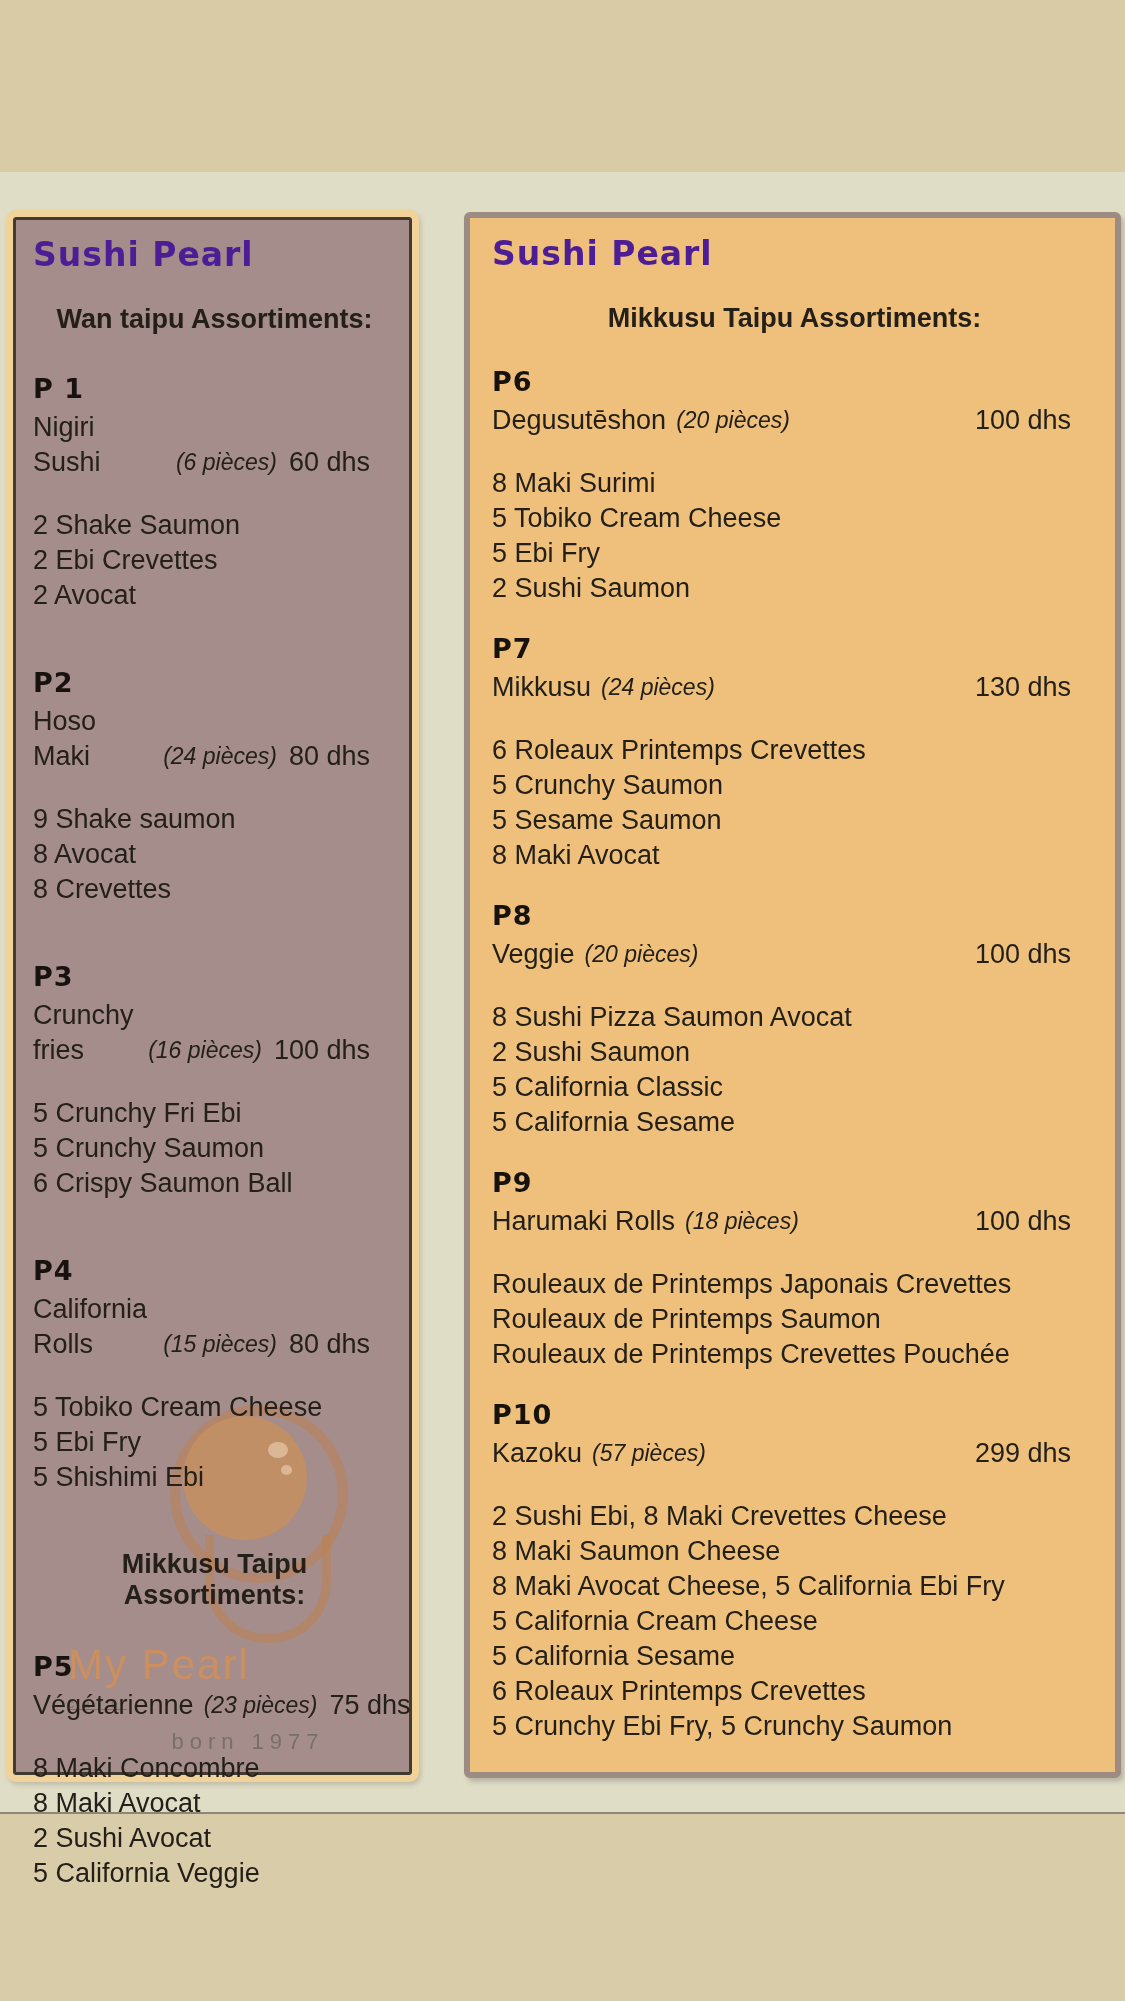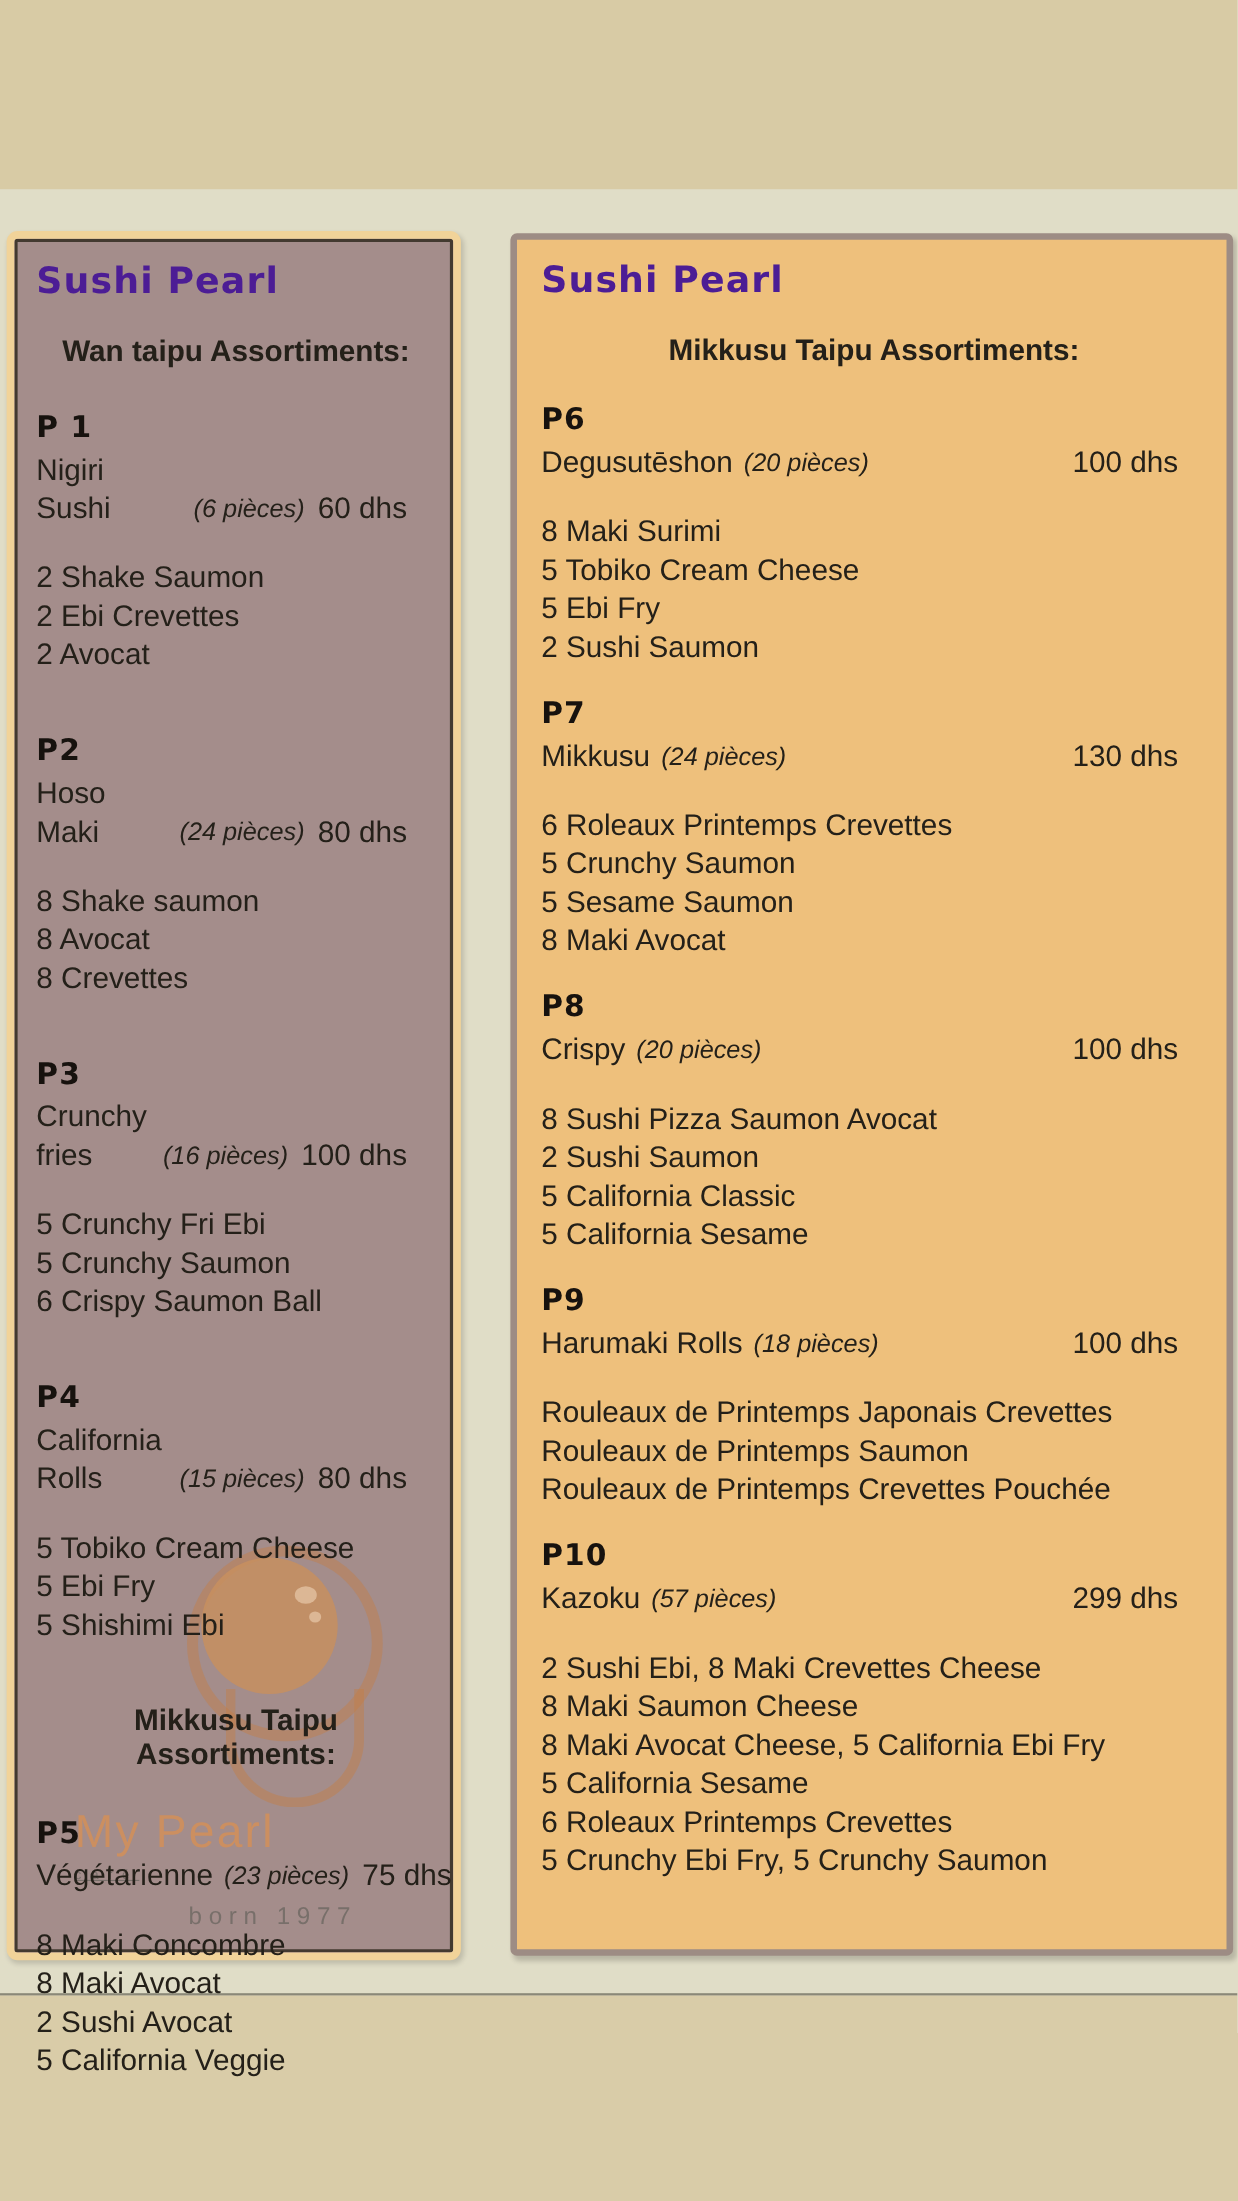--- a/index.html
+++ b/index.html
@@ -128,21 +128,21 @@
     </div>
 
     <div class="block">
       <div class="code">P2</div>
       <div class="name-row">
         <span>Hoso Maki</span>
         <span class="pieces">(24 pièces)</span>
         <span class="price">80 dhs</span>
       </div>
       <div class="details">
-        <div>8 Shake saumon</div>
+        <div>9 Shake saumon</div>
         <div>8 Avocat</div>
         <div>8 Crevettes</div>
       </div>
     </div>
 
     <div class="block">
       <div class="code">P3</div>
       <div class="name-row">
         <span>Crunchy fries</span>
         <span class="pieces">(16 pièces)</span>
@@ -219,21 +219,21 @@
         <div>6 Roleaux Printemps Crevettes</div>
         <div>5 Crunchy Saumon</div>
         <div>5 Sesame Saumon</div>
         <div>8 Maki Avocat</div>
       </div>
     </div>
 
     <div class="block">
       <div class="code">P8</div>
       <div class="name-row">
-        <span>Crispy</span>
+        <span>Veggie</span>
         <span class="pieces">(20 pièces)</span>
         <span class="price">100 dhs</span>
       </div>
       <div class="details">
         <div>8 Sushi Pizza Saumon Avocat</div>
         <div>2 Sushi Saumon</div>
         <div>5 California Classic</div>
         <div>5 California Sesame</div>
       </div>
     </div>
@@ -256,19 +256,20 @@
       <div class="code">P10</div>
       <div class="name-row">
         <span>Kazoku</span>
         <span class="pieces">(57 pièces)</span>
         <span class="price">299 dhs</span>
       </div>
       <div class="details">
         <div>2 Sushi Ebi, 8 Maki Crevettes Cheese</div>
         <div>8 Maki Saumon Cheese</div>
         <div>8 Maki Avocat Cheese, 5 California Ebi Fry</div>
+        <div>5 California Cream Cheese</div>
         <div>5 California Sesame</div>
         <div>6 Roleaux Printemps Crevettes</div>
         <div>5 Crunchy Ebi Fry, 5 Crunchy Saumon</div>
       </div>
     </div>
   </div>
 </div>
 
 </body></html>

